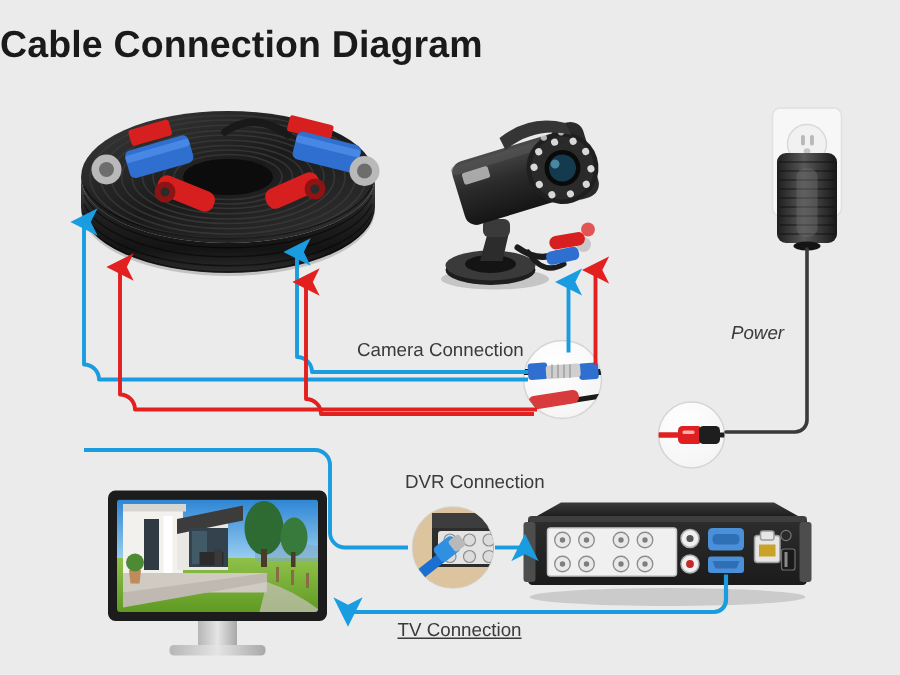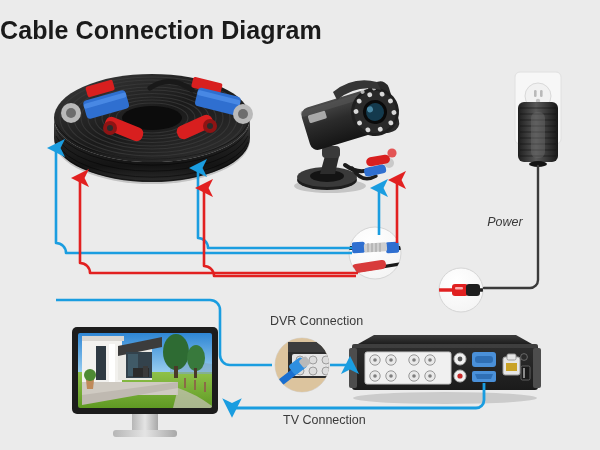--- a/index.html
+++ b/index.html
@@ -396,20 +396,21 @@
     <path d="M397 243 V180" fill="none" stroke="#e22020" stroke-width="2.6" marker-end="url(#arTip)"></path>
 
     <path d="M538 166 V280 a8 8 0 0 1 -8 8 H484" fill="none" stroke="#3a3a3a" stroke-width="2.4" stroke-linejoin="round" stroke-linecap="round"></path>
 
     <path d="M56 300 H210 a10 10 0 0 1 10 10 V355 a10 10 0 0 0 10 10 H272" fill="none" stroke="#1a9de0" stroke-width="2.6" stroke-linejoin="round"></path>
     <path d="M330 365 H350" fill="none" stroke="#1a9de0" stroke-width="2.6" marker-end="url(#abTip)"></path>
 
     <path d="M484 383 V400 a8 8 0 0 1 -8 8 H232" fill="none" stroke="#1a9de0" stroke-width="2.8" marker-end="url(#abTip)" stroke-linejoin="round"></path>
   </svg>
 
+  <div class="lbl" style="left:238px;top:226px;">Camera Connection</div>
 
   <div class="lbl ctr" style="left:462px;top:215px;width:86px;">Power</div>
 
   <div class="lbl" style="left:270px;top:314px;text-align:center;">DVR Connection</div>
 
-  <div class="lbl" style="left:283px;top:413px;">TV Connection</div>
+  <div class="lbl" style="left:265px;top:413px;text-decoration:underline;">TV Connection</div>
 
 </div>
 
 </body></html>

